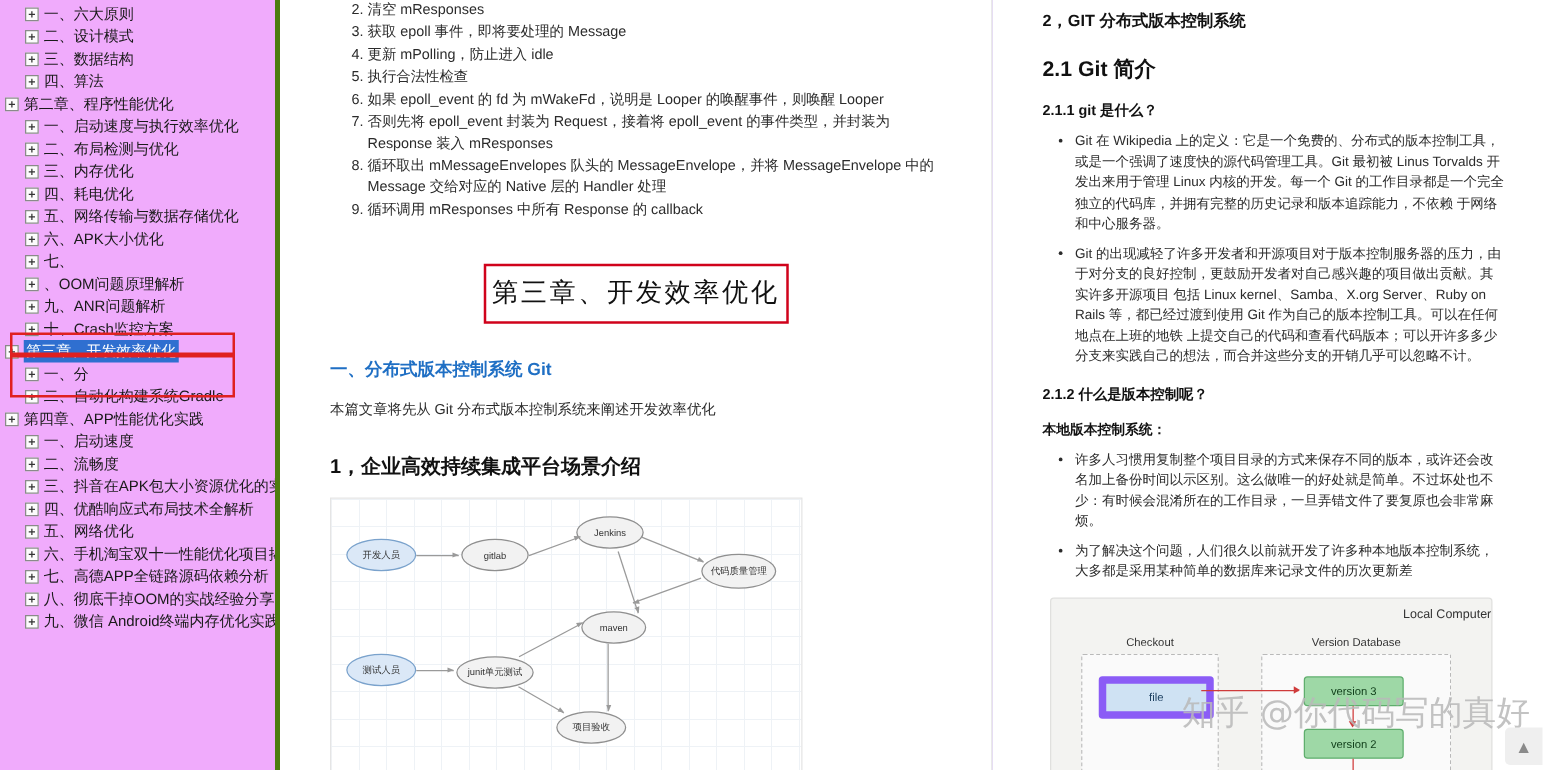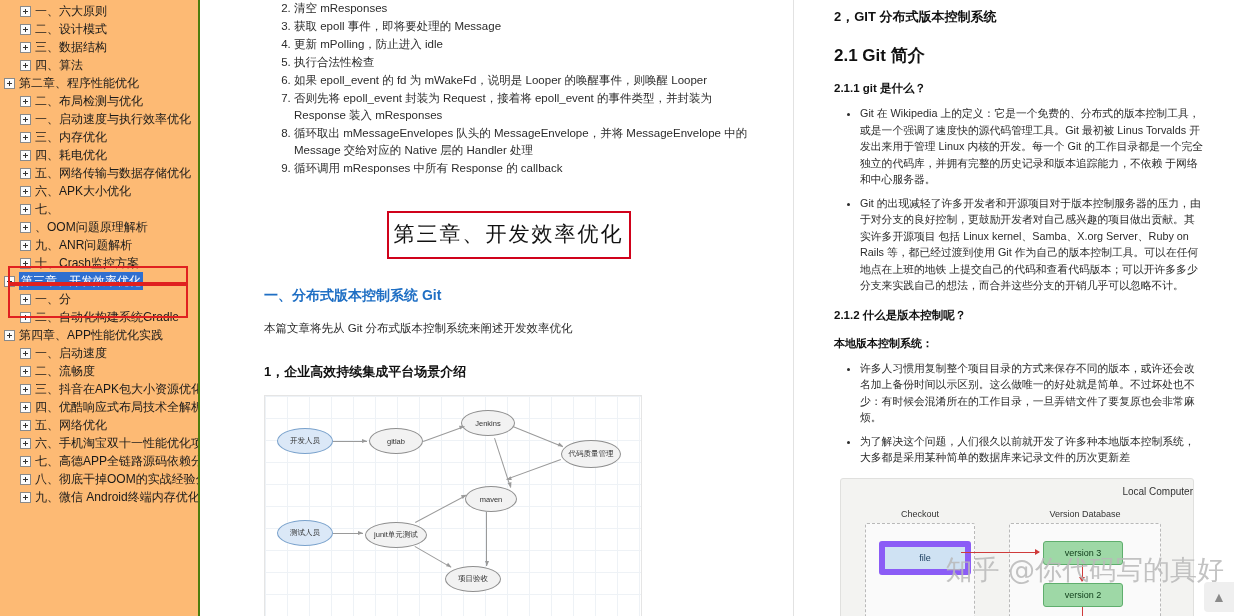--- a/index.html
+++ b/index.html
@@ -13,23 +13,23 @@
     width: 1240px;
     height: 616px;
     overflow: hidden;
     background: #ffffff;
   }
 
   
   #sidebar {
     position: absolute;
     left: 0; top: 0;
-    width: 200px; height: 616px;
-    background: #fdba74;
-    border-right: 2px solid #4d7c0f;
+    width: 224px; height: 616px;
+    background: #f0abfc;
+    border-right: 4px solid #4d7c0f;
     overflow: hidden;
     font-size: 12px;
     color: #1a1a1a;
     padding-top: 2px;
     box-sizing: border-box;
   }
   .out-item {
     display: flex;
     align-items: center;
     height: 18px;
@@ -134,21 +134,21 @@
     color: #111;
   }
   .sec-blue {
     color: #1f6fc4;
     font-size: 14px;
     font-weight: bold;
     margin-top: 28px;
   }
   .sec-black {
     color: #111;
-    font-size: 13px;
+    font-size: 16px;
     font-weight: bold;
     margin-top: 26px;
   }
   .fig-wrap {
     margin-top: 14px;
     width: 376px;
     height: 230px;
     border: 1px solid #e5e5e5;
     background:
       repeating-linear-gradient(to right, #eef2f6 0 1px, transparent 1px 22px),
@@ -348,25 +348,25 @@
         <div class="out-item lvl1">
           <span class="expander plus"></span>
           <span class="out-label">四、算法</span>
         </div>
         <div class="out-item lvl0">
           <span class="expander plus"></span>
           <span class="out-label">第二章、程序性能优化</span>
         </div>
         <div class="out-item lvl1">
           <span class="expander plus"></span>
+          <span class="out-label">一、启动速度与执行效率优化</span>
+        </div>
+        <div class="out-item lvl1">
+          <span class="expander plus"></span>
           <span class="out-label">二、布局检测与优化</span>
-        </div>
-        <div class="out-item lvl1">
-          <span class="expander plus"></span>
-          <span class="out-label">一、启动速度与执行效率优化</span>
         </div>
         <div class="out-item lvl1">
           <span class="expander plus"></span>
           <span class="out-label">三、内存优化</span>
         </div>
         <div class="out-item lvl1">
           <span class="expander plus"></span>
           <span class="out-label">四、耗电优化</span>
         </div>
         <div class="out-item lvl1">

